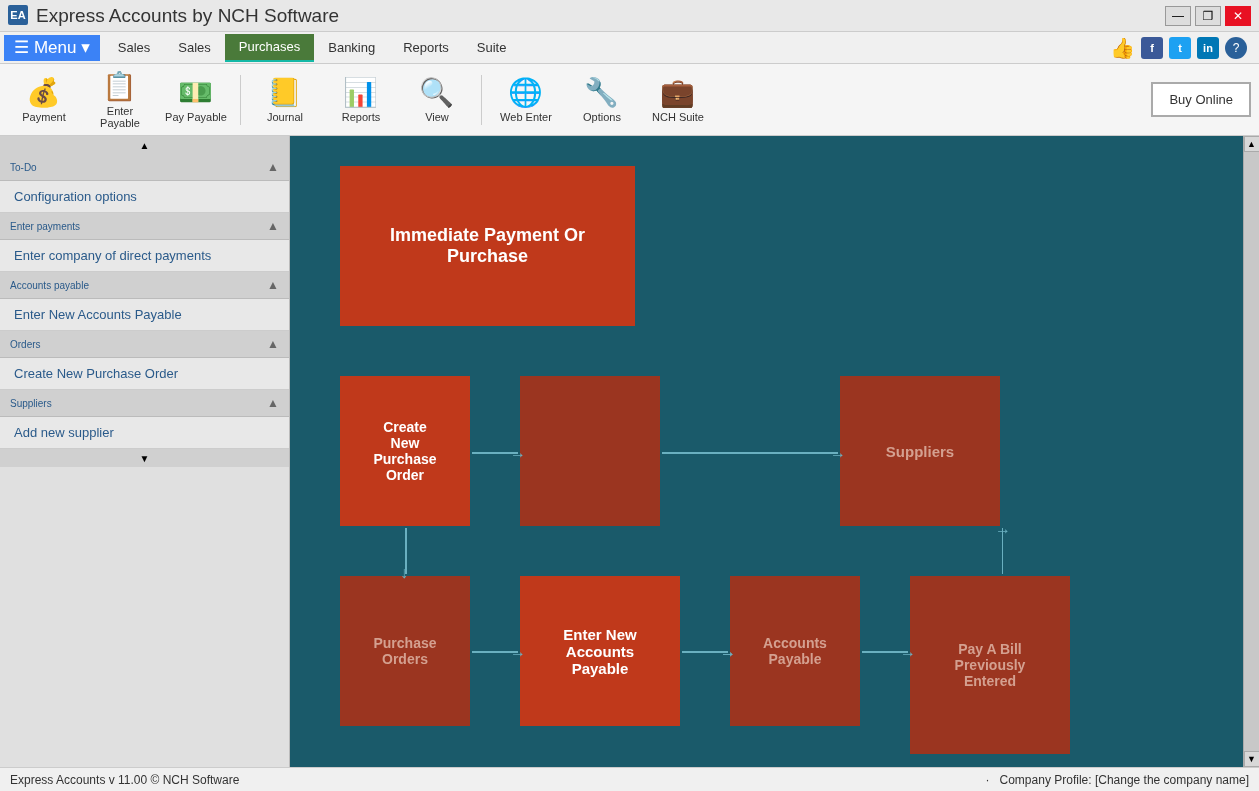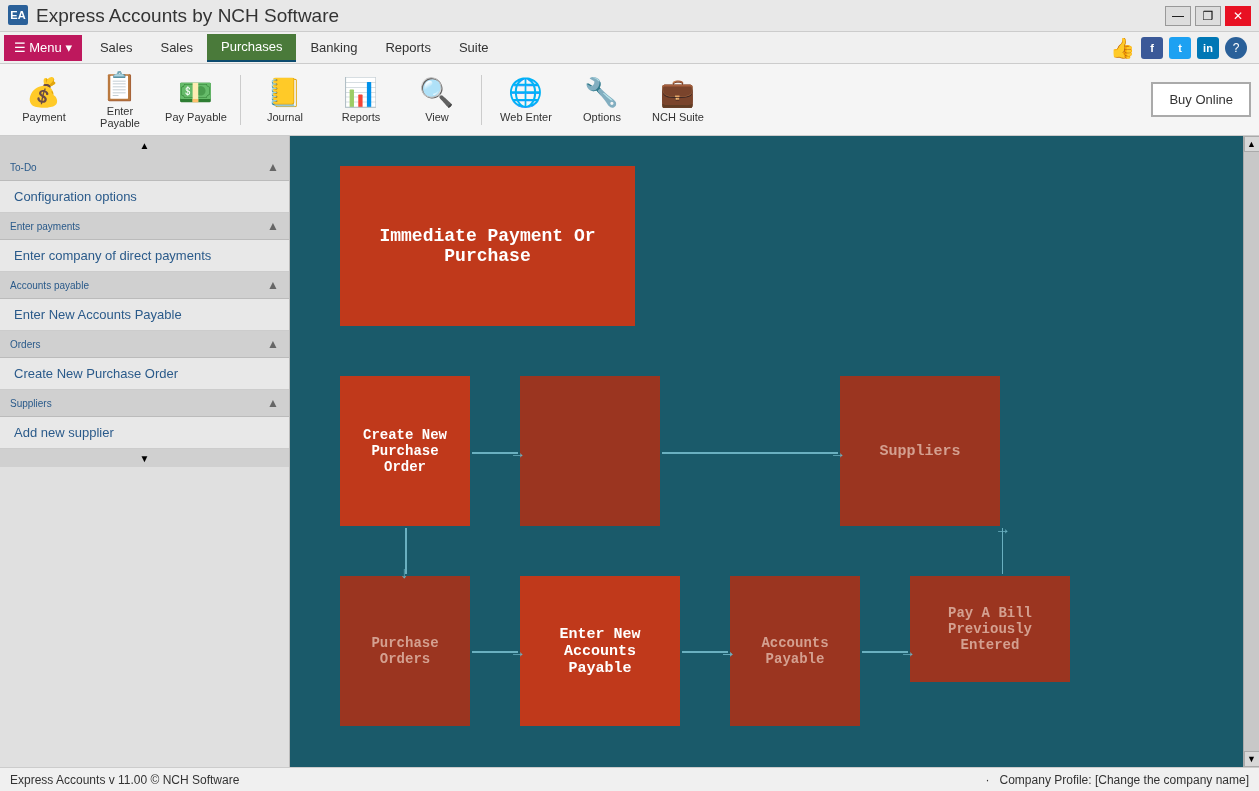--- a/index.html
+++ b/index.html
@@ -25,42 +25,42 @@
     
     .menu-bar {
       background: #f0f0f0;
       height: 32px;
       display: flex;
       align-items: center;
       border-bottom: 1px solid #ccc;
       padding: 0 4px;
     }
     .menu-btn {
-      background: #be185d;
+      background: #3b82f6;
       color: white;
       border: none;
       padding: 4px 10px;
       cursor: pointer;
       height: 26px;
       display: flex;
       align-items: center;
       gap: 4px;
-      font-size: 13px;
+      font-size: 17px;
       margin-right: 4px;
     }
     .menu-item {
       padding: 4px 14px;
       height: 28px;
       display: flex;
       align-items: center;
       cursor: pointer;
       font-size: 13px;
       color: #333;
     }
-    .menu-item.active { background: #4a7a3a; color: white; border-bottom: 2px solid #0c4a6e; }
+    .menu-item.active { background: #4a7a3a; color: white; border-bottom: 2px solid #14b8a6; }
     .menu-spacer { flex: 1; }
     .menu-right-icons { display: flex; align-items: center; gap: 6px; margin-right: 8px; }
     .social-icon { width: 22px; height: 22px; border-radius: 3px; display: flex; align-items: center; justify-content: center; color: white; font-size: 11px; font-weight: bold; cursor: pointer; }
     .fb-icon { background: #3b5998; }
     .tw-icon { background: #1da1f2; }
     .li-icon { background: #0077b5; }
     .help-icon { width: 22px; height: 22px; border-radius: 50%; background: #2a6099; color: white; display: flex; align-items: center; justify-content: center; font-size: 12px; cursor: pointer; }
 
     
     .toolbar {
@@ -177,23 +177,22 @@
     .flow-box {
       position: absolute;
       background: #c0391b;
       color: white;
       font-weight: bold;
       font-size: 15px;
       display: flex;
       align-items: center;
       justify-content: center;
       text-align: center;
-      padding: 20px;
-      cursor: pointer;
-      font-family: Liberation Mono, monospace;
+      padding: 28px;
+      cursor: pointer;
     }
     .flow-box.dimmed {
       background: #9b3520;
       color: #d4a090;
     }
 
     
     .arrow-h {
       position: absolute;
       height: 2px;
@@ -403,21 +402,21 @@
       </div>
 
       <div class="arrow-h" style="left: 182px; top: 515px; width: 46px;"></div>
 
       <div class="flow-box dimmed" style="left: 440px; top: 440px; width: 130px; height: 150px; font-size: 14px;">
         <span>Accounts Payable</span>
       </div>
 
       <div class="arrow-h" style="left: 392px; top: 515px; width: 46px;"></div>
 
-      <div class="flow-box dimmed" style="left: 620px; top: 440px; width: 160px; height: 106px; font-size: 14px;">
+      <div class="flow-box dimmed" style="left: 620px; top: 440px; width: 160px; height: 178px; font-size: 14px;">
         <span>Pay A Bill Previously Entered</span>
       </div>
 
       <div class="arrow-h" style="left: 572px; top: 515px; width: 46px;"></div>
 
       <div class="arrow-h" style="left: 712px; top: 392px; width: 2px; height: 46px; background: #6ab0c0; width: 1px;"></div>
 
       <div class="arrow-h" style="left: 372px; top: 515px; width: 66px; background: transparent;"></div>
     </div>
 

